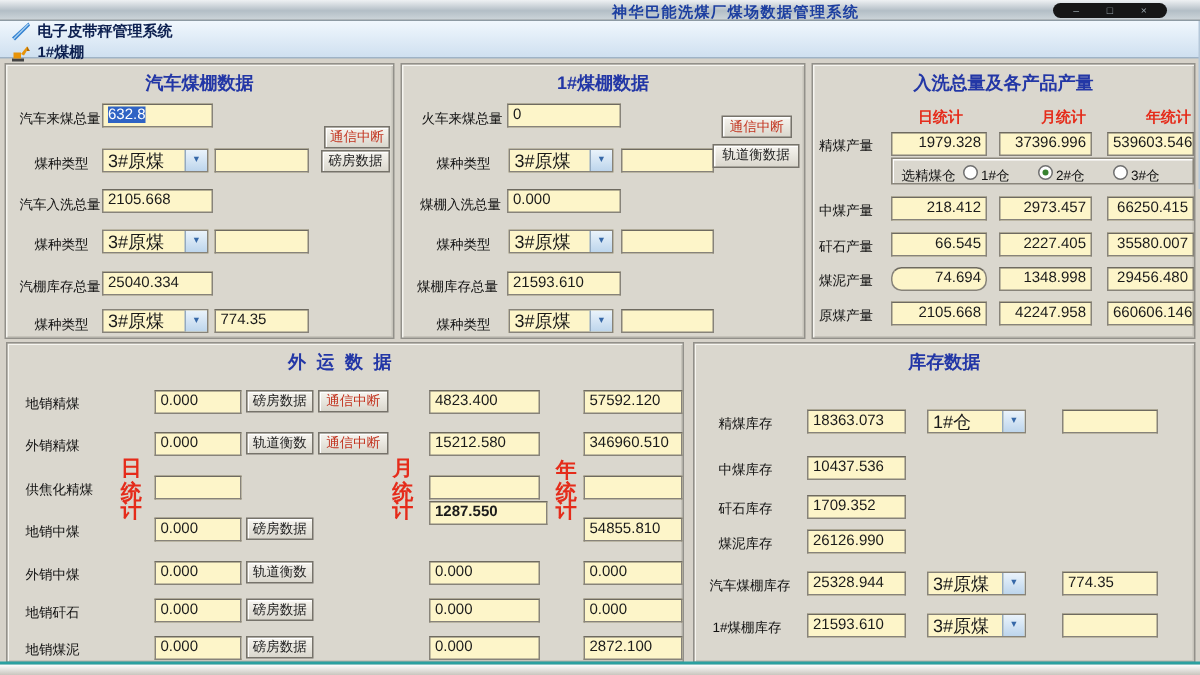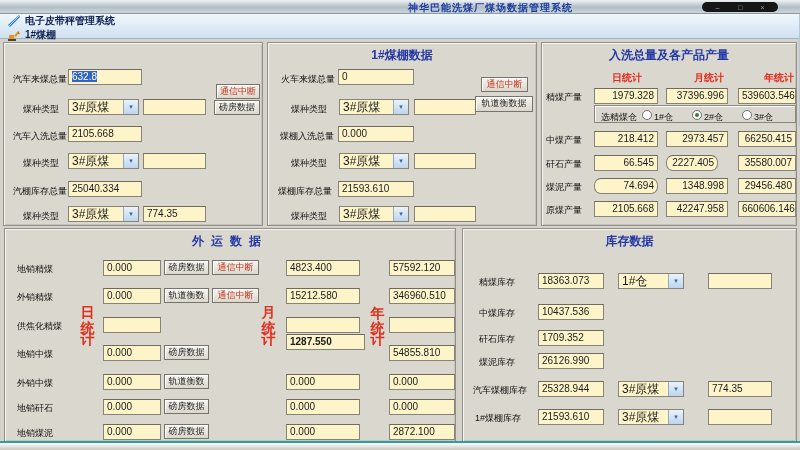--- a/index.html
+++ b/index.html
@@ -146,20 +146,21 @@
         <svg width="14" height="14">
           <circle cx="7" cy="4" r="2.6" fill="#f2b088"></circle>
           <path d="M2 13 q5 -7 10 0 z" fill="#2b9fd8"></path>
         </svg>
       </span>
     <span>用户登录</span>
   </div>
 </div>
 
 <div class="panel" style="left:3px; top:42px; width:260px; height:184px;">
+  <div class="ptitle">汽车煤棚数据</div>
   <div class="lbl" style="left:9px; top:30px;">汽车来煤总量</div>
   <div class="field" style="left:64px; top:26px; width:74px;"><span class="seltext">632.8</span></div>
   <div class="btn3d red" style="left:212px; top:41px; width:44px;">通信中断</div>
   <div class="lbl" style="left:19px; top:60px;">煤种类型</div>
   <div class="dd" style="left:64px; top:56px; width:71px;">
     <span class="ddt">3#原煤</span>
     <span class="ddb">▾</span>
   </div>
   <div class="field" style="left:139px; top:56px; width:63px;"></div>
   <div class="btn3d" style="left:210px; top:57px; width:46px;">磅房数据</div>
@@ -232,21 +233,21 @@
     <span class="rlbl" style="left:159px; top:5px;">3#仓</span>
   </div>
 
   <div class="lbl" style="left:4px; top:91px;">中煤产量</div>
   <div class="field r" style="left:52px; top:88px; width:64px;">218.412</div>
   <div class="field r" style="left:124px; top:88px; width:62px;">2973.457</div>
   <div class="field r" style="left:196px; top:88px; width:58px;">66250.415</div>
 
   <div class="lbl" style="left:4px; top:115px;">矸石产量</div>
   <div class="field r" style="left:52px; top:112px; width:64px;">66.545</div>
-  <div class="field r" style="left:124px; top:112px; width:52px;border-radius:7px;">2227.405</div>
+  <div class="field r" style="left:124px; top:112px; width:62px;">2227.405</div>
   <div class="field r" style="left:196px; top:112px; width:58px;">35580.007</div>
 
   <div class="lbl" style="left:4px; top:138px;">煤泥产量</div>
   <div class="field r" style="left:52px; top:135px; width:64px;border-radius:7px;">74.694</div>
   <div class="field r" style="left:124px; top:135px; width:62px;">1348.998</div>
   <div class="field r" style="left:196px; top:135px; width:58px;">29456.480</div>
 
   <div class="lbl" style="left:4px; top:161px;">原煤产量</div>
   <div class="field r" style="left:52px; top:158px; width:64px;">2105.668</div>
   <div class="field r" style="left:124px; top:158px; width:62px;">42247.958</div>

